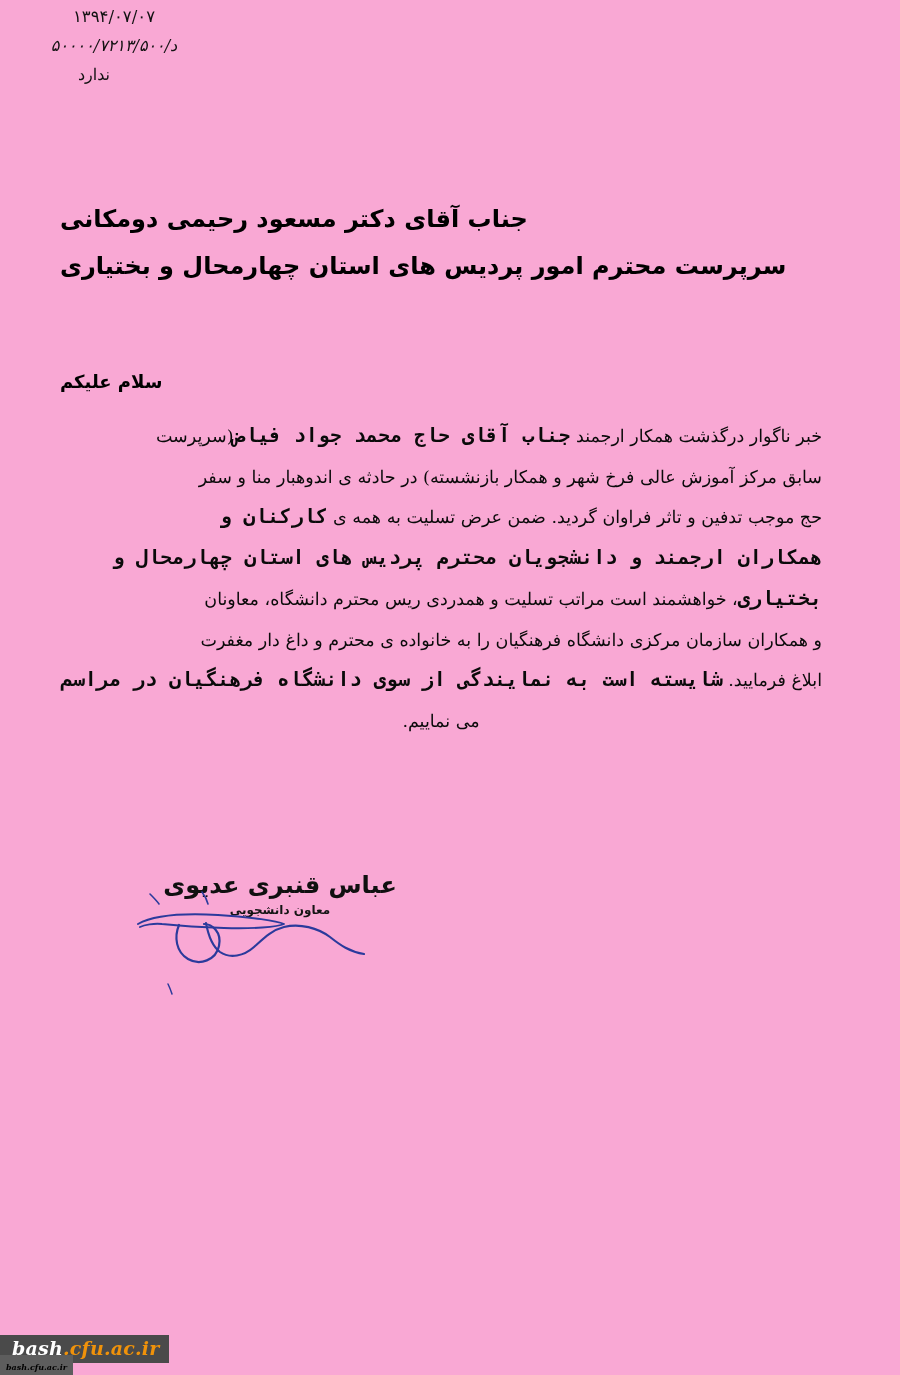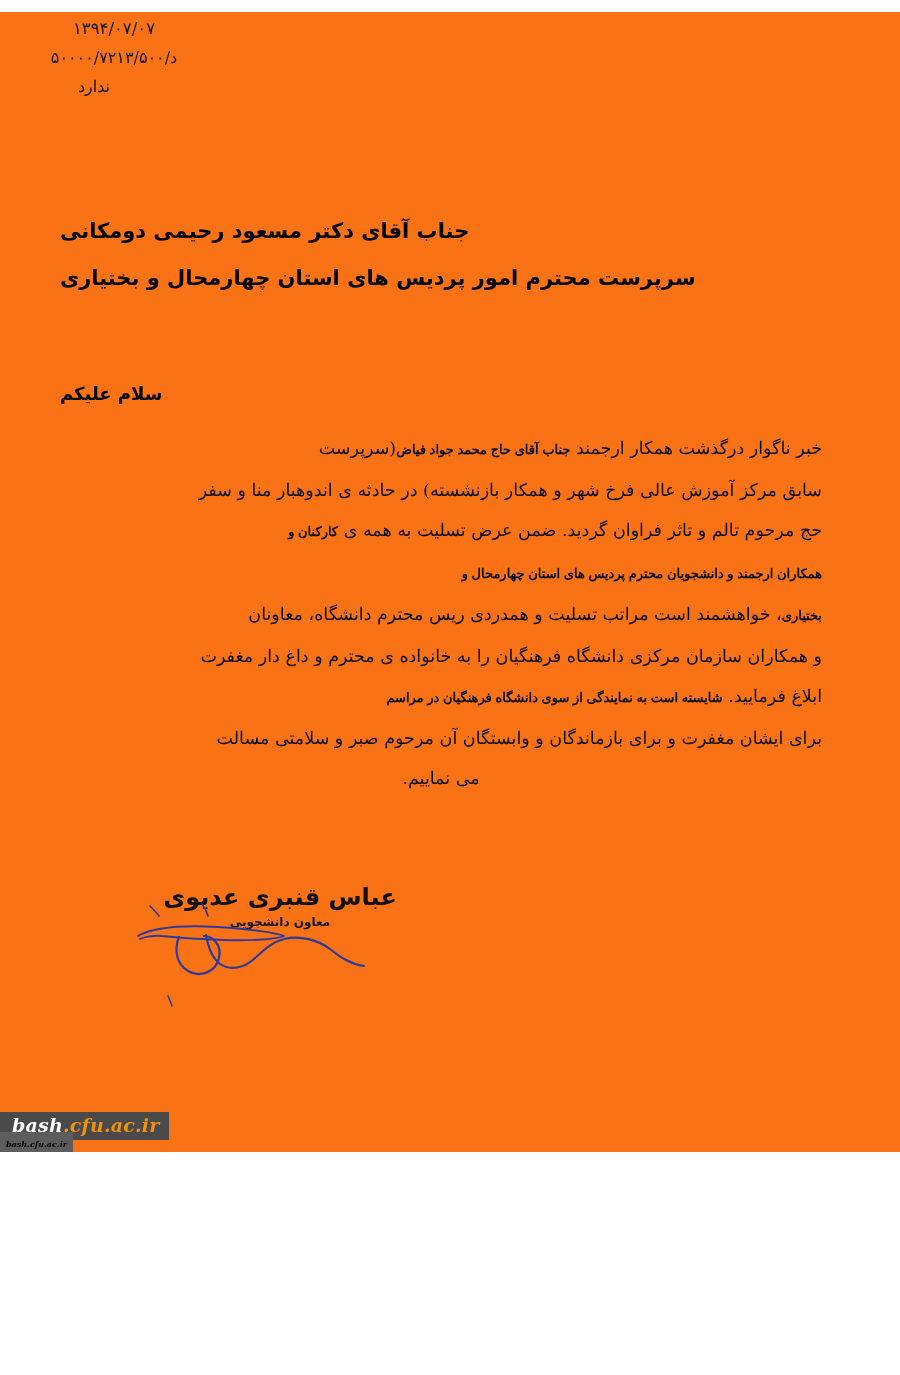--- a/index.html
+++ b/index.html
@@ -7,63 +7,62 @@
     padding: 0;
     background: #ffffff;
   }
   body {
     font-family: "DejaVu Sans", "Liberation Sans", sans-serif;
     color: #000000;
   }
   .page {
     position: relative;
     width: 900px;
-    height: 1140px;
-    background: #f97316;
+    height: 1375px;
+    background: #f9a8d4;
     overflow: hidden;
     box-sizing: border-box;
-    margin-top: 12px;
   }
 
   
   .meta {
     position: absolute;
     top: 2px;
     right: 672px;       
     width: 228px;
     text-align: center;
     direction: rtl;
   }
   .meta-line {
     font-family: "DejaVu Serif", "Liberation Serif", serif;
     font-size: 16.5px;
     line-height: 29px;
     letter-spacing: 0.5px;
     white-space: nowrap;
     color: #111;
   }
-  .meta-line.num { font-size: 16px; }
+  .meta-line.num { font-size: 16px; font-style: italic; }
   .meta-line.none {
     font-size: 16px;
     padding-right: 40px;
   }
 
   
   .addressee {
     position: absolute;
     top: 196px;
     right: 60px;
     width: 780px;
     text-align: left;
     direction: rtl;
   }
   .addressee-line {
     font-family: "DejaVu Sans", "Liberation Sans", sans-serif;
     font-weight: bold;
-    font-size: 21px;
+    font-size: 24px;
     line-height: 47px;
     color: #000;
     letter-spacing: -0.1px;
   }
 
   
   .salutation {
     position: absolute;
     top: 362px;
     right: 60px;
@@ -88,23 +87,23 @@
     font-size: 17.5px;
     line-height: 40px;
     color: #0a0a0a;
     white-space: nowrap;
     text-align: justify;
   }
   .body-line .seg {
     display: inline;
   }
   .body-line .b {
-    font-family: Liberation Sans, sans-serif;
-    font-weight: bold;
-    font-size: 13px;
+    font-family: Liberation Mono, monospace;
+    font-weight: bold;
+    font-size: 20px;
   }
   .body-line.tail {
     text-align: center;
     white-space: nowrap;
   }
 
   
   .signature {
     position: absolute;
     top: 872px;
@@ -191,39 +190,38 @@
 
   <div class="body-block">
 
     <div class="body-line">
       <span class="seg">خبر ناگوار درگذشت همکار ارجمند </span><span class="seg b">جناب آقای حاج محمد جواد فیاض</span><span class="seg">(سرپرست</span>
     </div>
 
     <div class="body-line">سابق مرکز آموزش عالی فرخ شهر و همکار بازنشسته) در حادثه ی اندوهبار منا و سفر</div>
 
     <div class="body-line">
-      <span class="seg">حج مرحوم تالم و تاثر فراوان گردید. ضمن عرض تسلیت به همه ی </span><span class="seg b">کارکنان و</span>
+      <span class="seg">حج موجب تدفین و تاثر فراوان گردید. ضمن عرض تسلیت به همه ی </span><span class="seg b">کارکنان و</span>
     </div>
 
     <div class="body-line">
       <span class="seg b">همکاران ارجمند و دانشجویان محترم پردیس های استان چهارمحال و</span>
     </div>
 
     <div class="body-line">
       <span class="seg b">بختیاری</span><span class="seg">، خواهشمند است مراتب تسلیت و همدردی ریس محترم دانشگاه، معاونان</span>
     </div>
 
     <div class="body-line">و همکاران سازمان مرکزی دانشگاه فرهنگیان را به خانواده ی محترم و داغ دار مغفرت</div>
 
     <div class="body-line">
       <span class="seg">ابلاغ فرمایید. </span><span class="seg b">شایسته است به نمایندگی از سوی دانشگاه فرهنگیان در مراسم</span>
     </div>
 
 
-    <div class="body-line">برای ایشان مغفرت و برای بازماندگان و وابستگان آن مرحوم صبر و سلامتی مسالت</div>
 
     <div class="body-line tail">می نماییم.</div>
   </div>
 
   <div class="signature">
     <div class="sig-name">عباس قنبری عدیوی</div>
     <div class="sig-title">معاون دانشجویی</div>
   </div>
 
   <svg class="sig-ink" viewBox="0 0 280 120" xmlns="http://www.w3.org/2000/svg">

